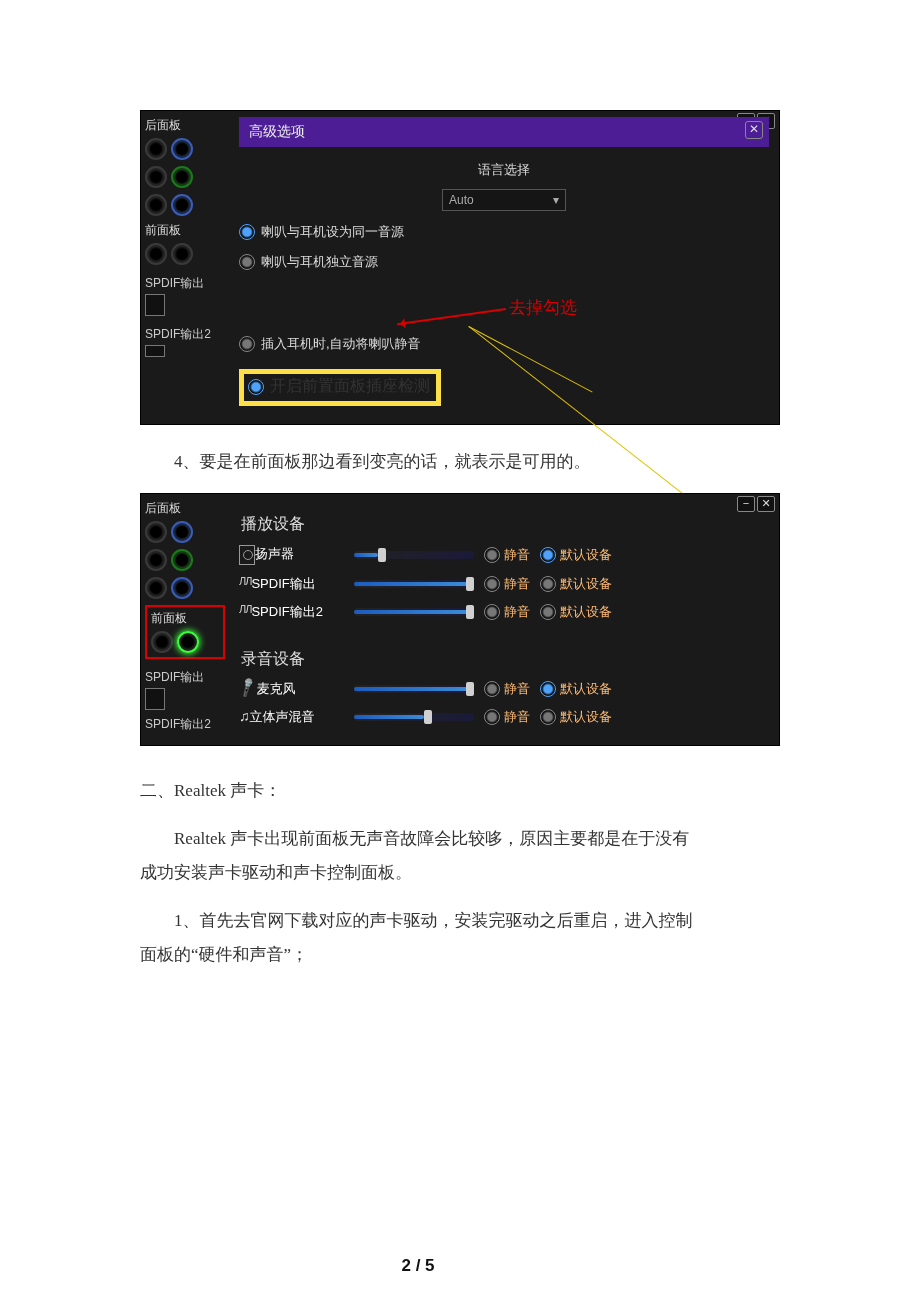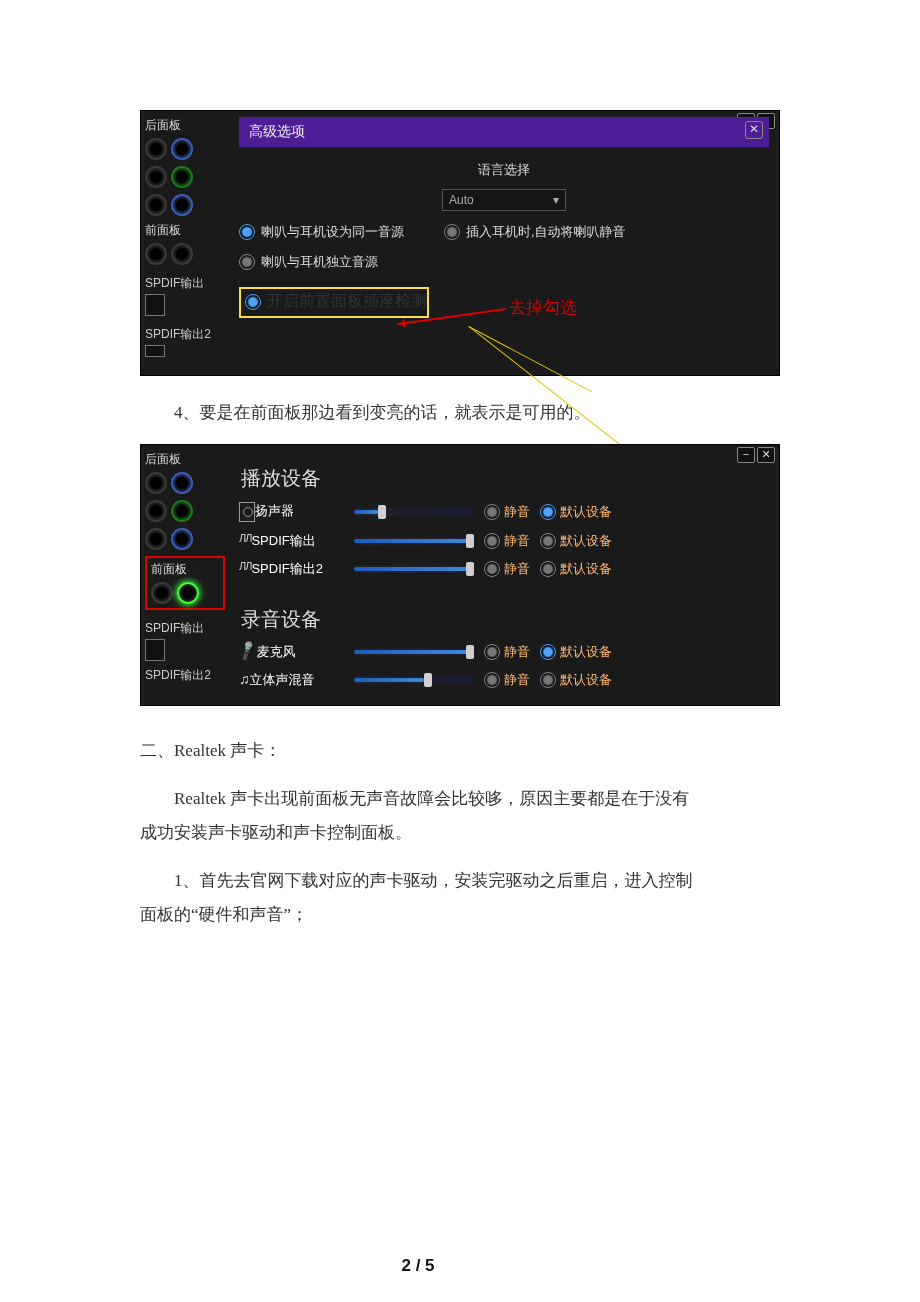--- a/index.html
+++ b/index.html
@@ -110,24 +110,24 @@
     width:14px;height:14px;border-radius:50%;
     border:1px solid #888; background:#111;
     display:inline-block; position:relative;
   }
   .radio.blue { border-color:#4da3ff; background: radial-gradient(#4da3ff 0 40%, #111 60%); }
   .radio.grey { background: radial-gradient(#777 0 40%, #111 60%); }
   .opt-row {
     display:flex; align-items:center; gap:6px;
     margin-top:12px; color:#ddd; font-size:13px;
   }
-  .opt-cols { display:flex; gap:40px; }
+  .opt-cols { display:flex; gap:52px;flex-direction:column; }
   .hl-red {
-    border: 2px solid #fde047;
-    padding: 2px 0 4px 4px;
+    border: 5px solid #fde047;
+    padding: 2px 6px 4px 4px;
     display:inline-flex; align-items:center; gap:6px;
     margin-top:16px;
   }
   .callout {
     color:#d80000; font-size:17px;
     position:absolute;
     left:280px; top:185px;
   }
   .arrow-red {
     position:absolute;
@@ -138,21 +138,21 @@
   .arrow-red::after{
     content:""; position:absolute; left:-2px; top:-4px;
     border:5px solid transparent; border-right-color:#d80000;
   }
   .yellow-line {
     position:absolute;
     background:#e2c100;
     transform-origin: top left;
   }
   
-  .section-title { color:#ddd; font-size:20px; margin:14px 0 10px 2px;}
+  .section-title { color:#ddd; font-size:16px; margin:14px 0 10px 2px;}
   .dev-row {
     display:flex; align-items:center; gap:10px;
     margin-bottom:10px;
   }
   .dev-label {
     color:#fff; font-size:13px; display:flex; 
     width:105px;
   }
   .icon-speaker {
     width:14px;height:18px;border:1px solid #999; display:inline-block;

